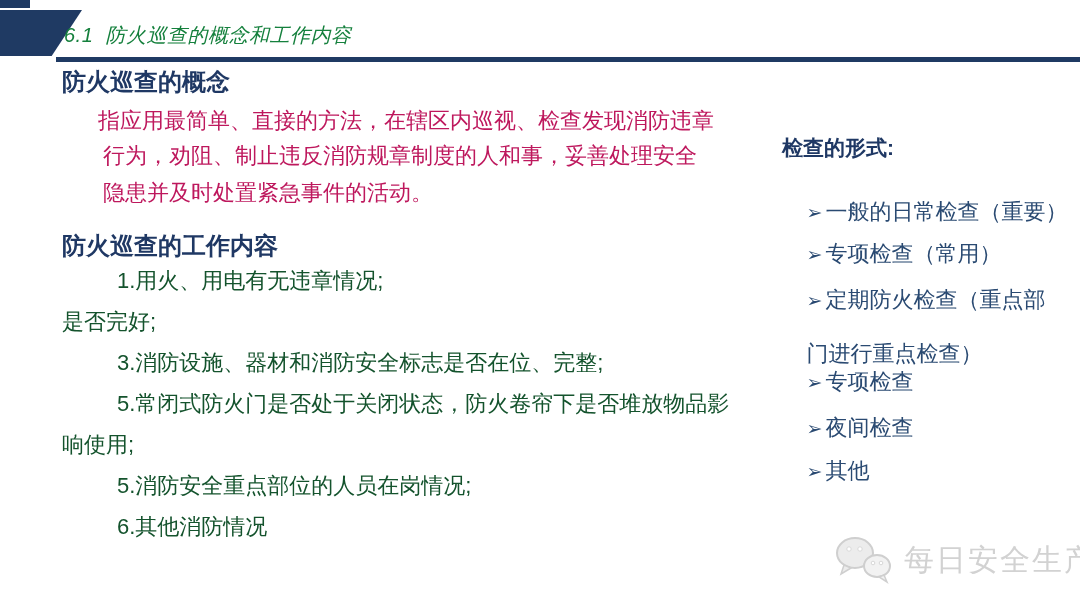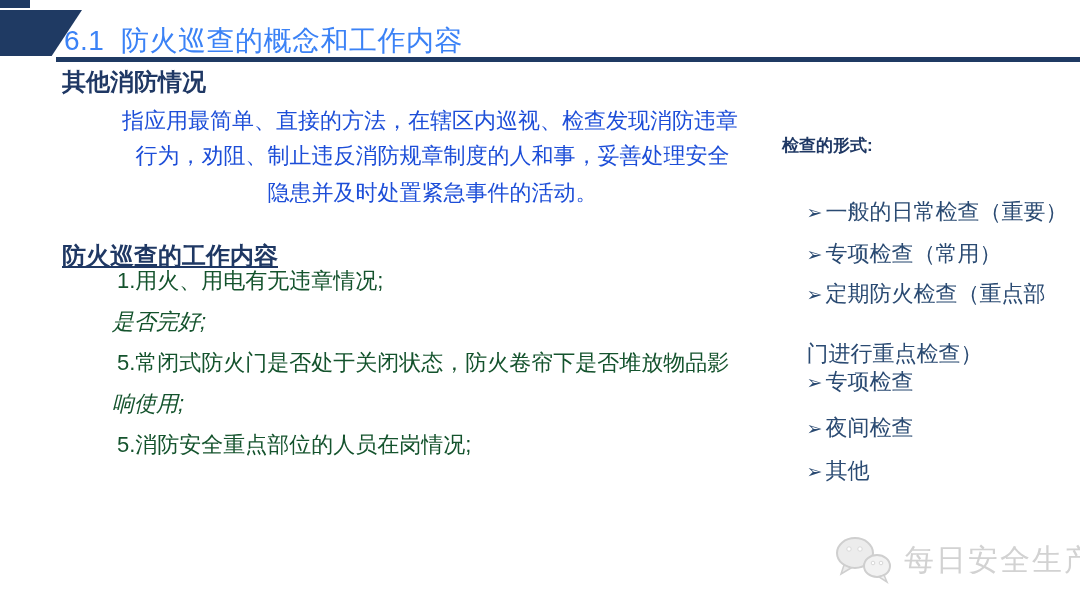--- a/index.html
+++ b/index.html
@@ -18,53 +18,53 @@
     position:absolute;left:0;top:0;width:30px;height:8px;
     background:#1f3a63;
   }
   .flag{
     position:absolute;left:0;top:10px;width:82px;height:46px;
     background:#1f3a63;
     clip-path:polygon(0 0,100% 0,63% 100%,0 100%);
   }
   .page-title{
     position:absolute;left:64px;top:22px;
-    font-size:28px;color:#3b82f6;font-weight:500;
-    white-space:pre;letter-spacing:0.5px;
+    font-size:20px;color:#15803d;font-weight:500;
+    white-space:pre;letter-spacing:0.5px;font-style:italic;
   }
   .header-rule{
     position:absolute;left:56px;top:57px;width:1024px;height:5px;
     background:#1f3a63;
   }
   
   .sec-heading{
     position:absolute;left:62px;
     font-size:24px;font-weight:bold;color:#1f3864;
     white-space:pre;
   }
   .concept-heading{top:66px;}
-  .work-heading{top:240px;text-decoration:underline;}
+  .work-heading{top:230px;}
   .concept-para{
     position:absolute;left:62px;top:102px;width:700px;
-    font-size:22px;color:#1d4ed8;text-align:center;
+    font-size:22px;color:#be185d;
   }
   .concept-para .pline{height:37px;line-height:37px;white-space:pre;}
   .concept-para .pl-first{margin-left:36px;}
   .concept-para .pl-cont{margin-left:41px;font-family:Liberation Mono, monospace;}
   .work-list{
     position:absolute;left:62px;top:260px;width:710px;
     font-size:22px;color:#14532d;
   }
   .work-list .wline{height:41px;line-height:41px;white-space:pre;}
   .work-list .w-item{margin-left:55px;}
-  .work-list .w-cont{margin-left:50px;font-style:italic;}
+  .work-list .w-cont{}
   
   .forms-heading{
     position:absolute;left:782px;top:134px;
-    font-size:17px;font-weight:bold;color:#1f3864;white-space:pre;
+    font-size:21px;font-weight:bold;color:#1f3864;white-space:pre;
   }
   .form-row{
     position:absolute;left:782px;
     font-size:22px;color:#2a4a72;white-space:pre;
   }
   .form-row .bullet{
     font-size:19px;margin-right:3px;color:#2a4a72;
   }
   
   .watermark{
@@ -79,45 +79,47 @@
 </head>
 <body>
 
 <div class="slide">
 
   <div class="corner-tab"></div>
   <div class="flag"></div>
   <div class="page-title">6.1  防火巡查的概念和工作内容</div>
   <div class="header-rule"></div>
 
-  <div class="sec-heading concept-heading">其他消防情况</div>
+  <div class="sec-heading concept-heading">防火巡查的概念</div>
   <div class="concept-para">
     <div class="pline pl-first">指应用最简单、直接的方法，在辖区内巡视、检查发现消防违章</div>
     <div class="pline pl-cont">行为，劝阻、制止违反消防规章制度的人和事，妥善处理安全</div>
     <div class="pline pl-cont">隐患并及时处置紧急事件的活动。</div>
   </div>
 
   <div class="sec-heading work-heading">防火巡查的工作内容</div>
   <div class="work-list">
     <div class="wline w-item">1.用火、用电有无违章情况;</div>
     <div class="wline w-cont">是否完好;</div>
+    <div class="wline w-item">3.消防设施、器材和消防安全标志是否在位、完整;</div>
     <div class="wline w-item">5.常闭式防火门是否处于关闭状态，防火卷帘下是否堆放物品影</div>
     <div class="wline w-cont">响使用;</div>
     <div class="wline w-item">5.消防安全重点部位的人员在岗情况;</div>
+    <div class="wline w-item">6.其他消防情况</div>
   </div>
 
   <div class="forms-heading">检查的形式:</div>
 
   <div class="form-row" style="top:171px">
     <span class="bullet">➢</span><span>一般的日常检查（重要）</span>
   </div>
   <div class="form-row" style="top:213px">
     <span class="bullet">➢</span><span>专项检查（常用）</span>
   </div>
-  <div class="form-row" style="top:253px">
+  <div class="form-row" style="top:259px">
     <span class="bullet">➢</span><span>定期防火检查（重点部</span>
   </div>
   <div class="form-row" style="top:313px">
     <span>门进行重点检查）</span>
   </div>
   <div class="form-row" style="top:387px">
     <span class="bullet">➢</span><span>夜间检查</span>
   </div>
   <div class="form-row" style="top:341px">
     <span class="bullet">➢</span><span>专项检查</span>

